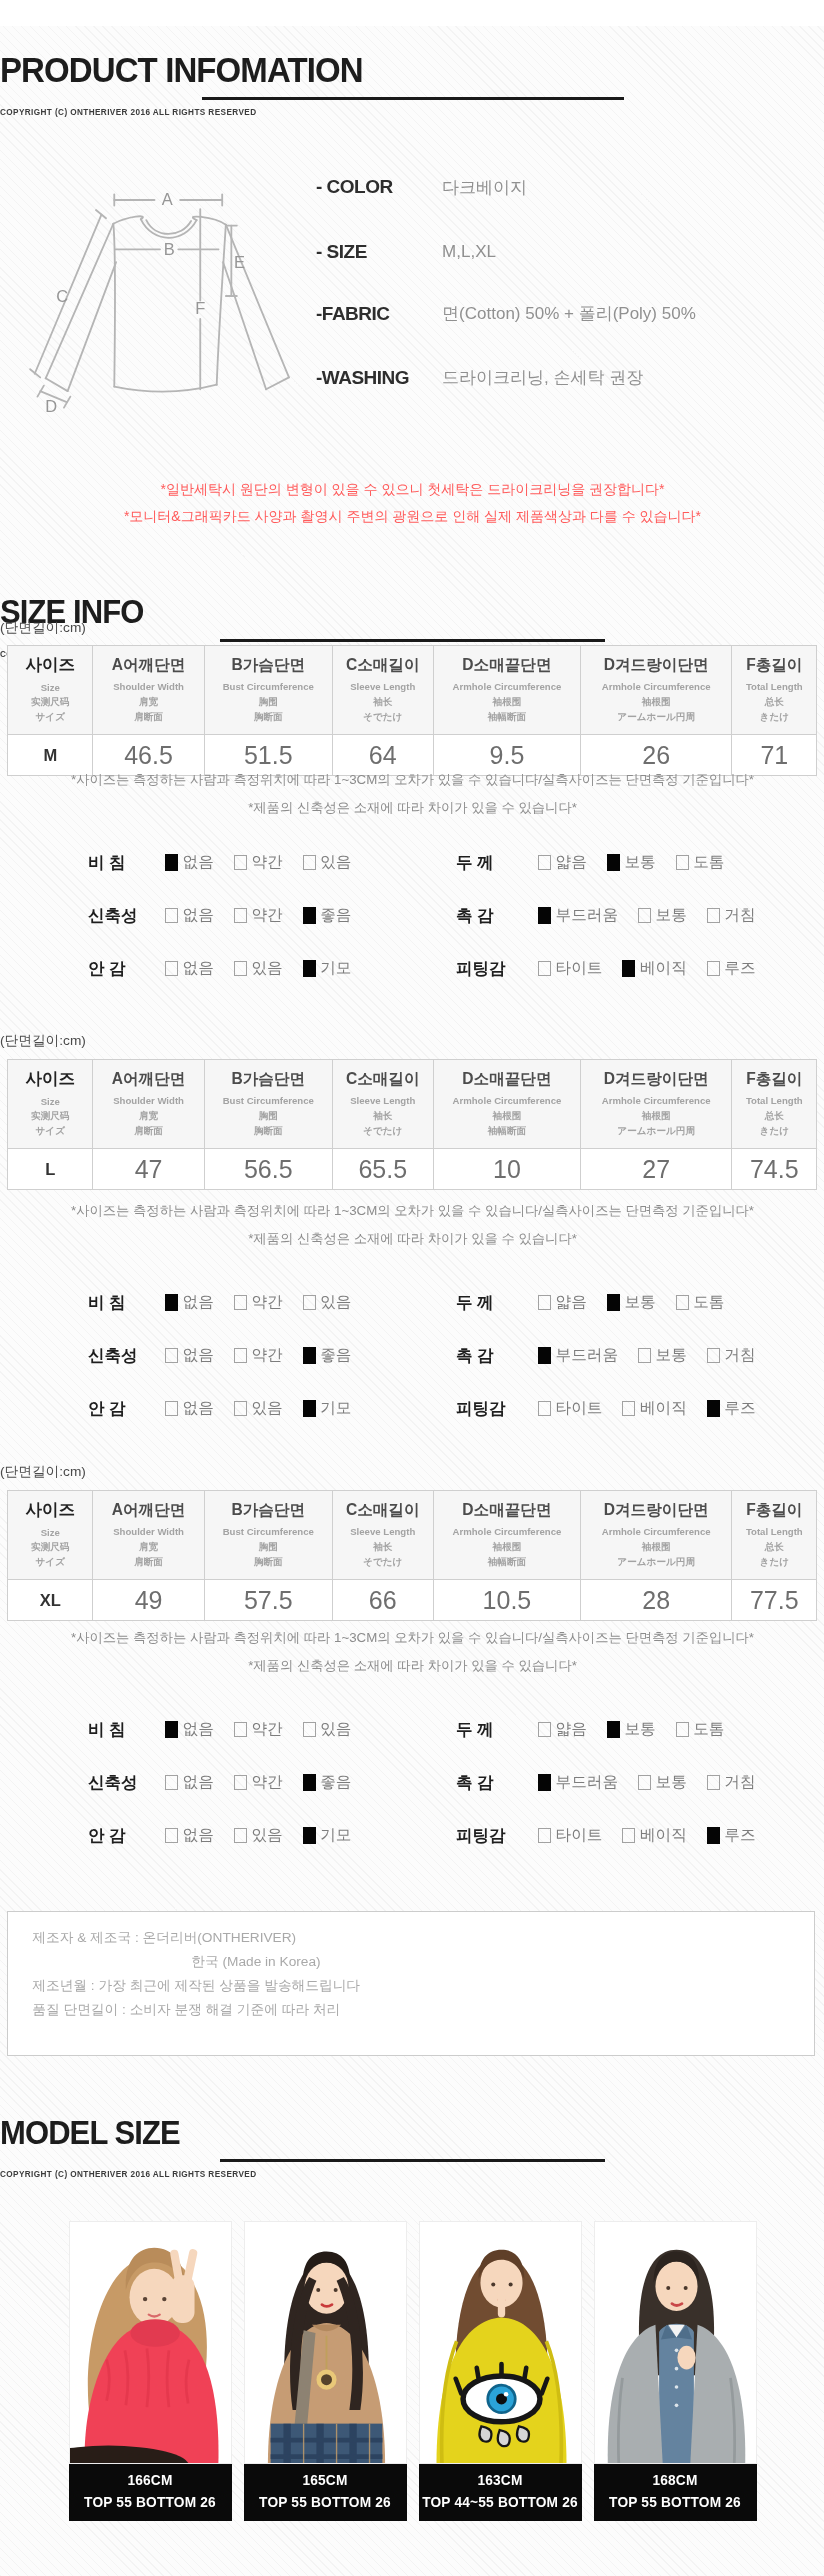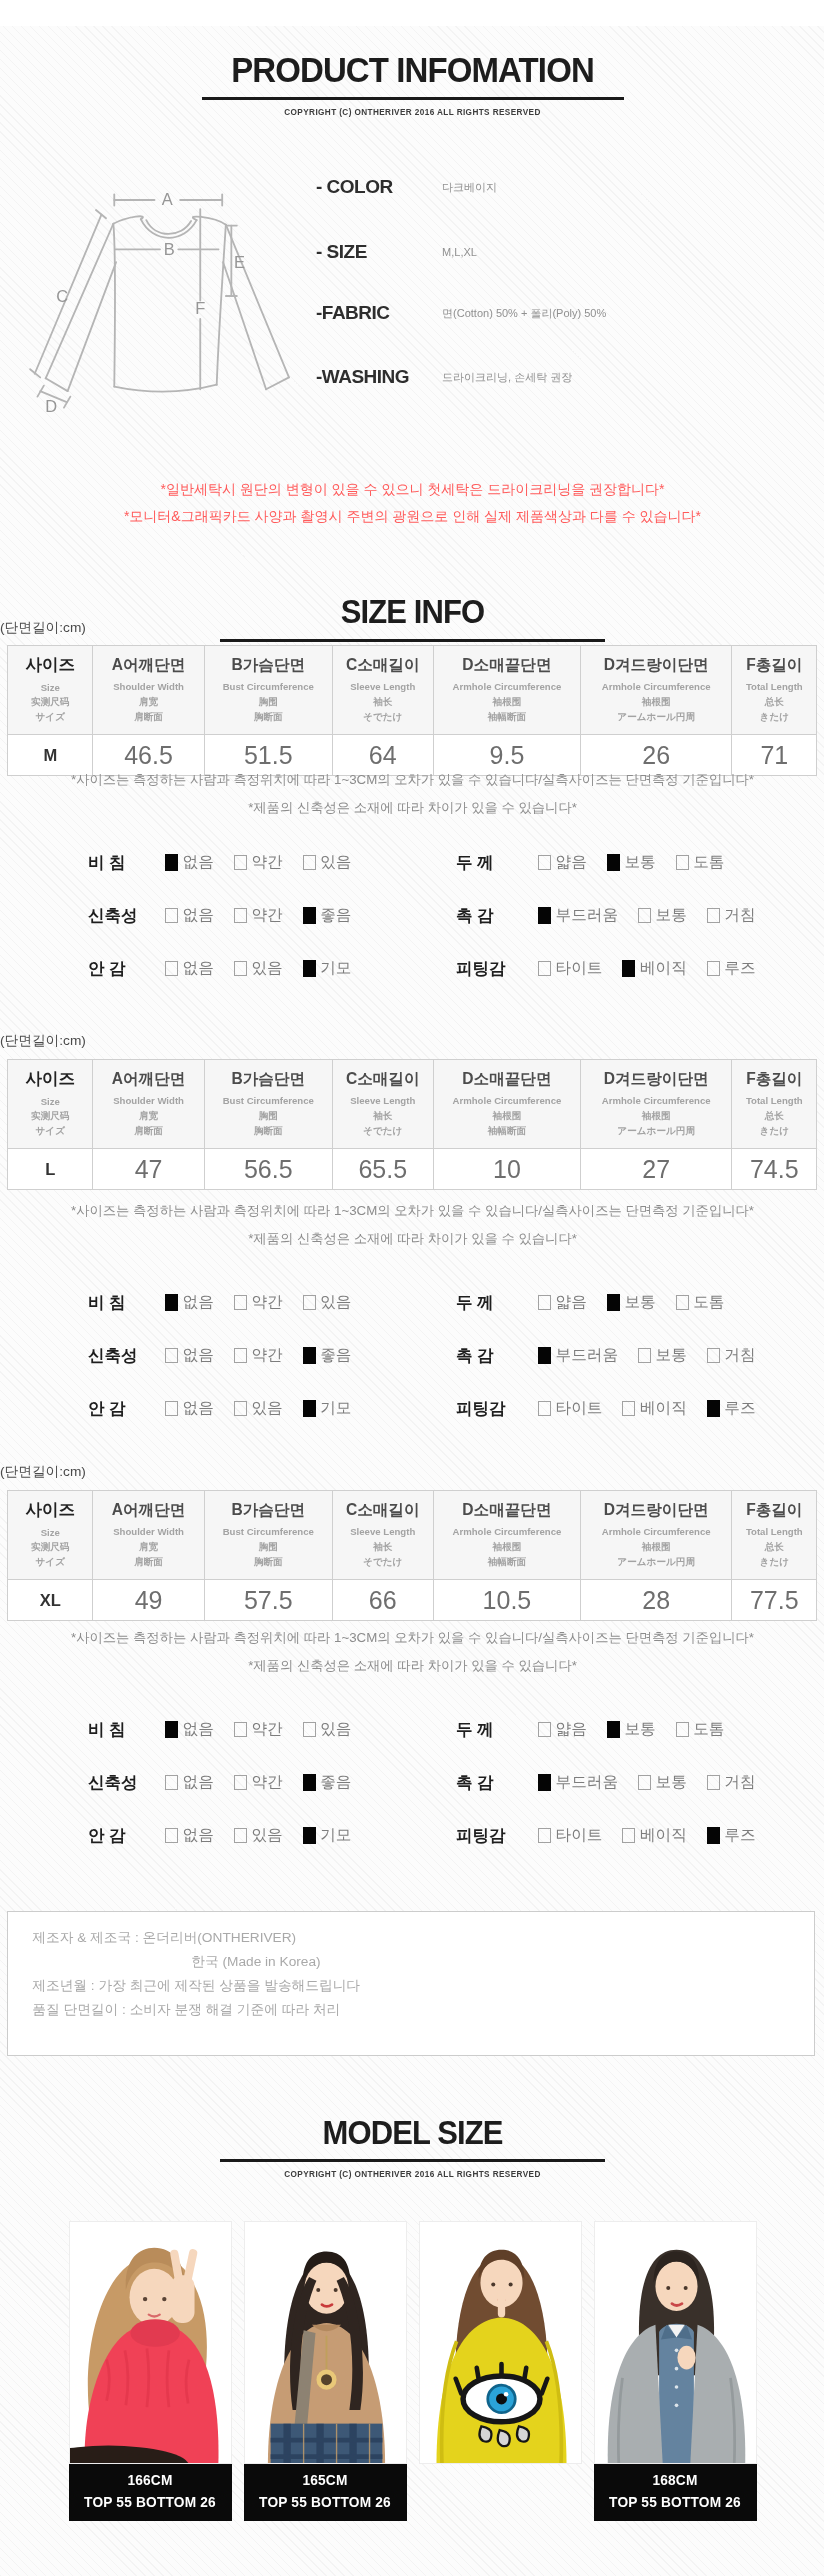--- a/index.html
+++ b/index.html
@@ -5,30 +5,30 @@
   html,body{margin:0;padding:0;background:#fff;}
   .page{position:relative;width:825px;height:2576px;margin:0 auto;overflow:hidden;
     font-family:"Liberation Sans","DejaVu Sans",sans-serif;color:#333;
     background:
       repeating-linear-gradient(45deg, rgba(170,170,170,0.10) 0 0.9px, rgba(0,0,0,0) 0.9px 6.4px),
       #fcfcfc;}
   .topband{position:absolute;top:0;left:0;width:100%;height:26px;background:#fff;}
   .abs{position:absolute;left:0;width:100%;}
 
   
-  .sechead{text-align:center;}
+  .sechead{text-align:left;}
   .sechead .t{font-size:33px;font-weight:bold;letter-spacing:-0.9px;color:#1d1d1d;transform:scaleY(1.05);}
   .sechead .ul{height:2.7px;background:#1a1a1a;margin:8.2px auto 0 auto;}
   .sechead .cp{margin-top:8.2px;font-size:8.2px;font-weight:bold;color:#3c3c3c;letter-spacing:0.4px;}
 
   
   .details{position:absolute;top:174px;left:0;width:100%;height:257px;}
   .drow{position:absolute;left:316px;white-space:nowrap;}
   .dlabel{display:inline-block;width:122px;font-size:19px;font-weight:bold;color:#2e2e2e;letter-spacing:-0.5px;vertical-align:middle;}
-  .dvalue{font-size:11px;color:#909090;vertical-align:middle;}
+  .dvalue{font-size:17px;color:#909090;vertical-align:middle;}
   .diagram{position:absolute;left:26px;top:14.7px;}
 
   
   .warns{text-align:center;font-size:14px;font-weight:500;color:#ff5a5a;line-height:26.6px;}
 
   
   .unit{position:absolute;right:9.2px;font-size:13.7px;color:#4a4a4a;}
 
   
   table.sz{position:absolute;left:7.3px;width:810px;border-collapse:collapse;table-layout:fixed;background:#fff;}
@@ -756,20 +756,24 @@
             <ellipse cx="0" cy="0" rx="42" ry="25" fill="#ffffff" stroke="#161616" stroke-width="6"></ellipse>
             <circle cx="0" cy="0" r="15" fill="#2ba3d8" stroke="#10648c" stroke-width="3"></circle>
             <circle cx="0" cy="0" r="6" fill="#0d0d0d"></circle>
               <circle cx="5" cy="-5" r="2.5" fill="#ffffff"></circle>
             <path d="M-22,30 q-5,12 2,16 q9,3 9,-8 q0,-6 -11,-8 Z" fill="#d6d6d6" stroke="#161616" stroke-width="2.5"></path>
             <path d="M-2,34 q-5,13 2,17 q9,3 9,-8 q0,-7 -11,-9 Z" fill="#d6d6d6" stroke="#161616" stroke-width="2.5"></path>
             <path d="M19,30 q-5,12 2,16 q9,3 9,-8 q0,-6 -11,-8 Z" fill="#d6d6d6" stroke="#161616" stroke-width="2.5"></path>
           </g>
         </svg>
       </div>
+      <div class="bar">
+        <div>163CM</div>
+        <div>TOP 44~55 BOTTOM 26</div>
+      </div>
     </div>
     <div class="card">
       <div class="photo">
         <svg width="163" height="243" viewBox="0 0 178 265">
           <rect width="178" height="265" fill="#ffffff"></rect>
           <path d="M50,160 C42,72 58,30 89,30 C120,30 136,72 128,160 C110,172 68,172 50,160 Z" fill="#39302a"></path>
           <ellipse cx="89" cy="70" rx="23" ry="27" fill="#f6d7bd"></ellipse>
           <path d="M64,66 C64,42 75,32 89,32 C104,32 114,44 114,66 C107,49 99,43 89,43 C78,43 69,51 64,66 Z" fill="#2c241f"></path>
           <circle cx="80" cy="72" r="2.2" fill="#4a382c"></circle>
             <circle cx="99" cy="72" r="2.2" fill="#4a382c"></circle>

